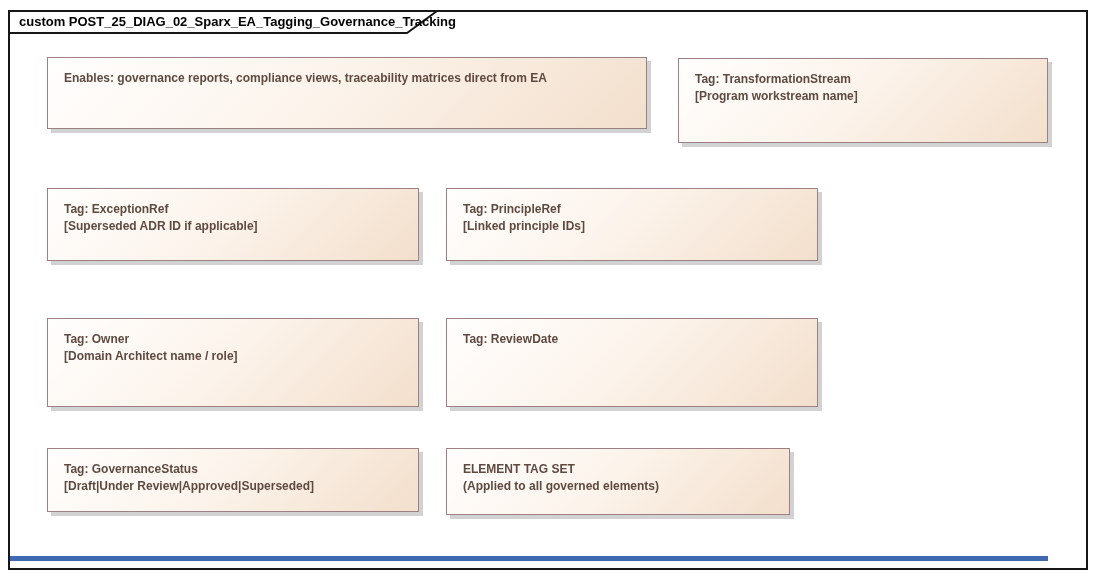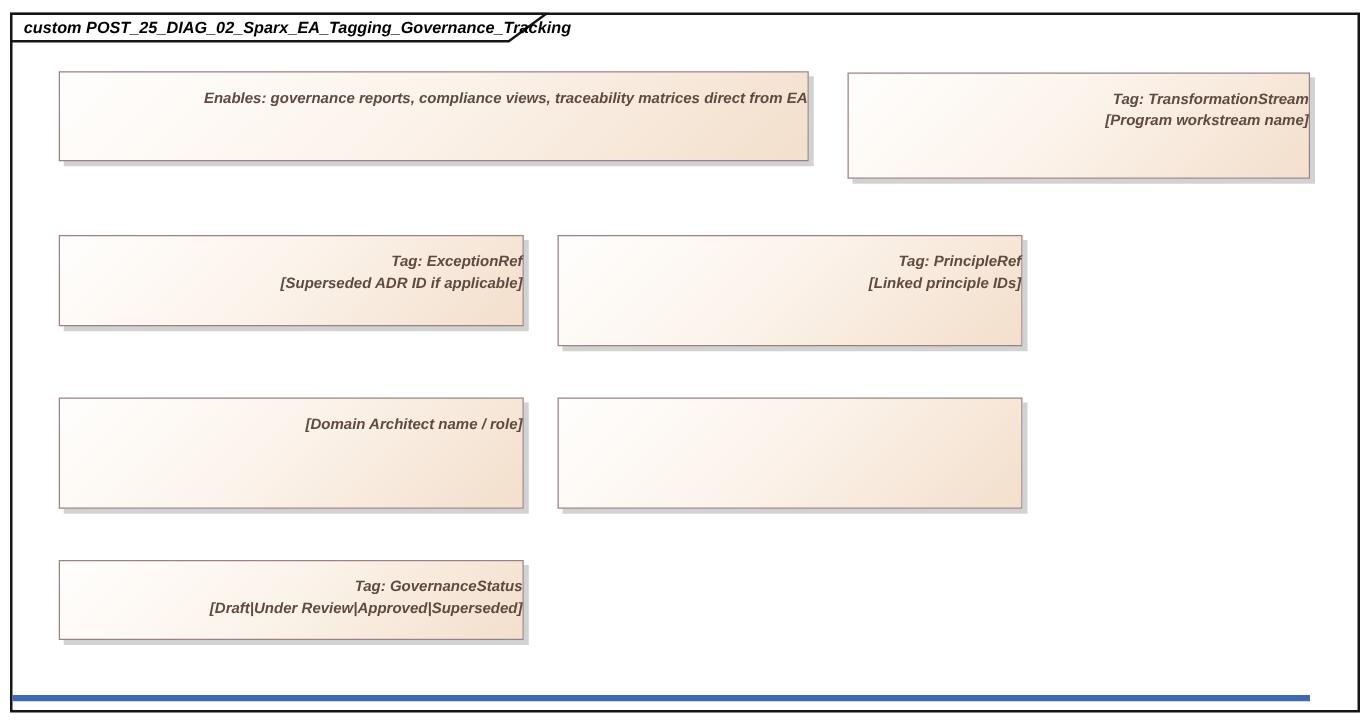--- a/index.html
+++ b/index.html
@@ -5,21 +5,20 @@
   * { margin: 0; padding: 0; box-sizing: border-box; }
   html, body { background: #ffffff; }
   body { font-family: "Liberation Sans", sans-serif; }
 
   .canvas {
     position: relative;
     width: 1096px;
     height: 580px;
     background: #ffffff;
     overflow: hidden;
-    font-style: italic;
   }
 
   .frame {
     position: absolute;
     left: 8px; top: 10px;
     width: 1080px; height: 560px;
     border: 2px solid #161616;
     background: #ffffff;
   }
 
@@ -37,22 +36,23 @@
     color: #000000;
     white-space: nowrap;
     letter-spacing: 0px;
   }
 
   .ea-box {
     position: absolute;
     background: linear-gradient(135deg, #fffefd 0%, #fcf4ec 45%, #f3dfcc 100%);
     border: 1px solid #9b8084;
     box-shadow: 4px 4px 0 #d2d2d2;
-    text-align: right;
+    text-align: left;
     padding-top: 12px;
+    padding-left: 16px;
   }
   .ea-box .line {
     font-size: 12px;
     font-weight: bold;
     color: #5e4a40;
     line-height: 17px;
     white-space: nowrap;
   }
 
   .bottom-bar {
@@ -83,33 +83,39 @@
   <div class="ea-box" style="left:678px; top:58px; width:370px; height:85px;">
     <div class="line">Tag: TransformationStream</div>
     <div class="line">[Program workstream name]</div>
   </div>
 
   <div class="ea-box" style="left:47px; top:188px; width:372px; height:73px;">
     <div class="line">Tag: ExceptionRef</div>
     <div class="line">[Superseded ADR ID if applicable]</div>
   </div>
 
-  <div class="ea-box" style="left:446px; top:188px; width:372px; height:89px;">
+  <div class="ea-box" style="left:446px; top:188px; width:372px; height:73px;">
     <div class="line">Tag: PrincipleRef</div>
     <div class="line">[Linked principle IDs]</div>
   </div>
 
   <div class="ea-box" style="left:47px; top:318px; width:372px; height:89px;">
+    <div class="line">Tag: Owner</div>
     <div class="line">[Domain Architect name / role]</div>
   </div>
 
   <div class="ea-box" style="left:446px; top:318px; width:372px; height:89px;">
+    <div class="line">Tag: ReviewDate</div>
   </div>
 
   <div class="ea-box" style="left:47px; top:448px; width:372px; height:64px;">
     <div class="line">Tag: GovernanceStatus</div>
     <div class="line">[Draft|Under Review|Approved|Superseded]</div>
   </div>
 
+  <div class="ea-box" style="left:446px; top:448px; width:344px; height:67px;">
+    <div class="line">ELEMENT TAG SET</div>
+    <div class="line">(Applied to all governed elements)</div>
+  </div>
 
   <div class="bottom-bar"></div>
 
 </div>
 
 </body></html>

